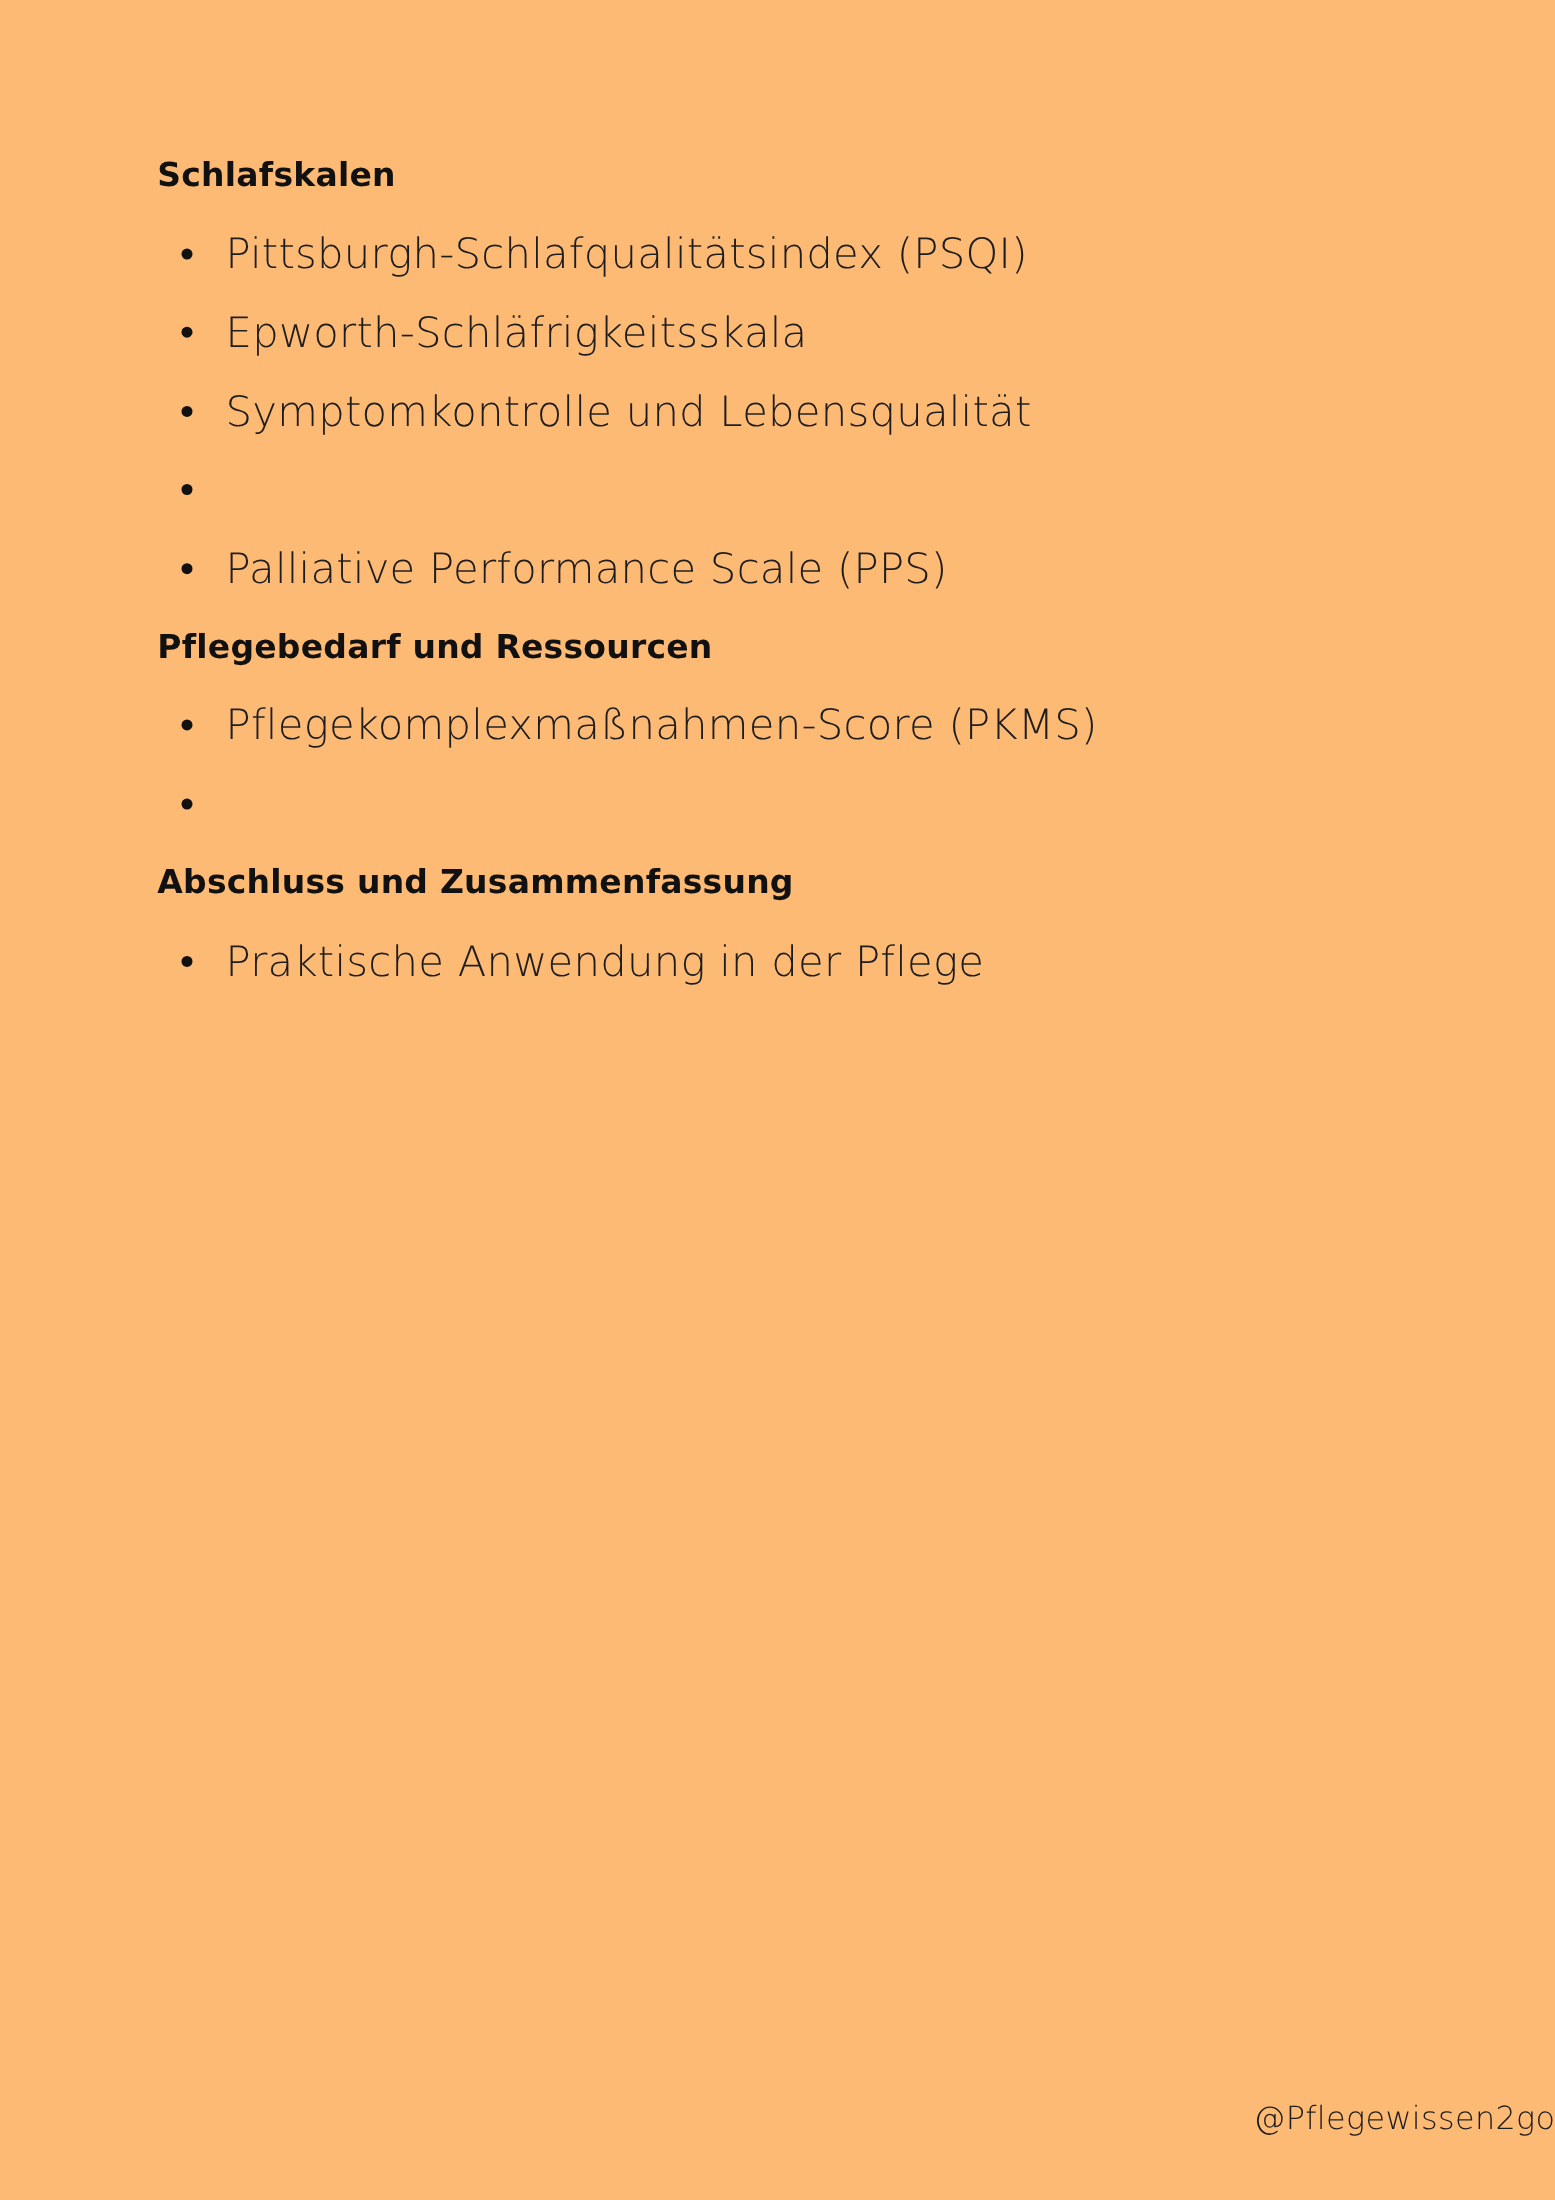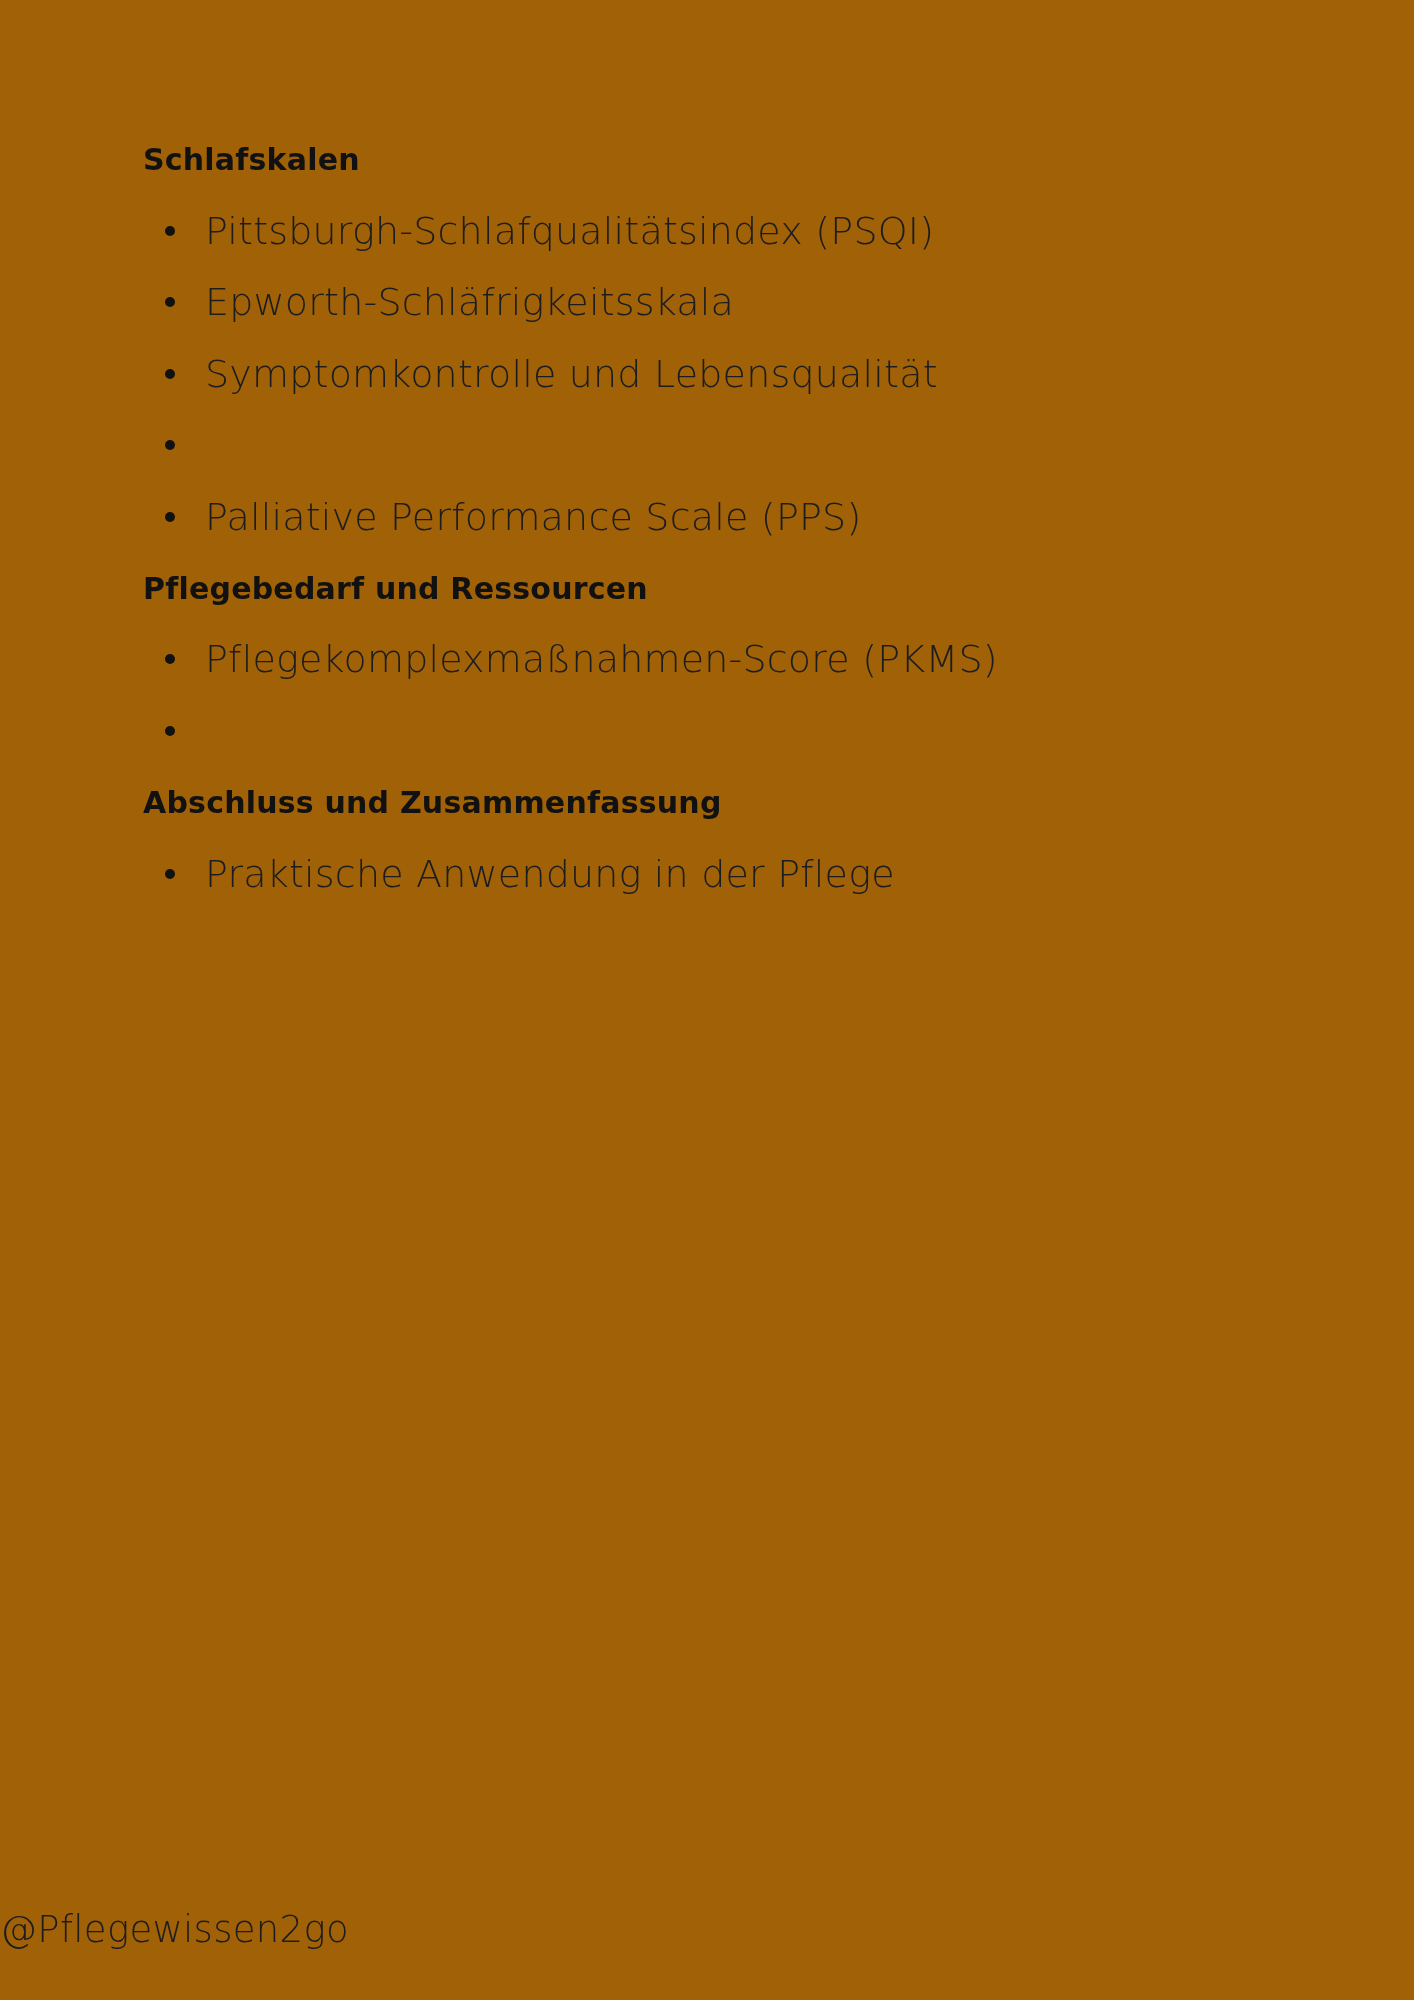--- a/index.html
+++ b/index.html
@@ -8,21 +8,21 @@
     width: 1414px;
     height: 2000px;
     background: #ffffff;
     font-family: "DejaVu Sans", "Liberation Sans", sans-serif;
     position: relative;
     overflow: hidden;
   }
   .page {
     position: absolute;
     inset: 0;
-    background: #a16207;
+    background: #fdba74;
   }
   .content {
     position: absolute;
     top: 124px;
     left: 143px;
     right: 80px;
   }
   .line {
     height: 71.4px;
     display: flex;
@@ -50,22 +50,22 @@
     width: 10px;
     height: 10px;
     border-radius: 50%;
     background: #111111;
   }
   .footer {
     position: absolute;
     top: 1908px;
     left: 0;
     width: 100%;
-    text-align: left;
-    font-size: 37px;
+    text-align: right;
+    font-size: 29px;
     font-weight: 300;
     color: #1d1d1f;
     letter-spacing: 0.3px;
   }
 </style>
 </head>
 <body>
 
 <div class="page">
 

